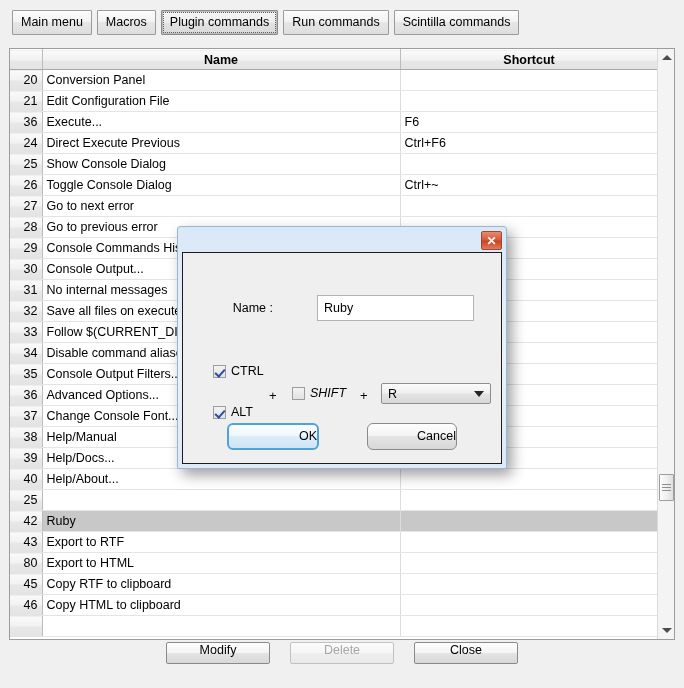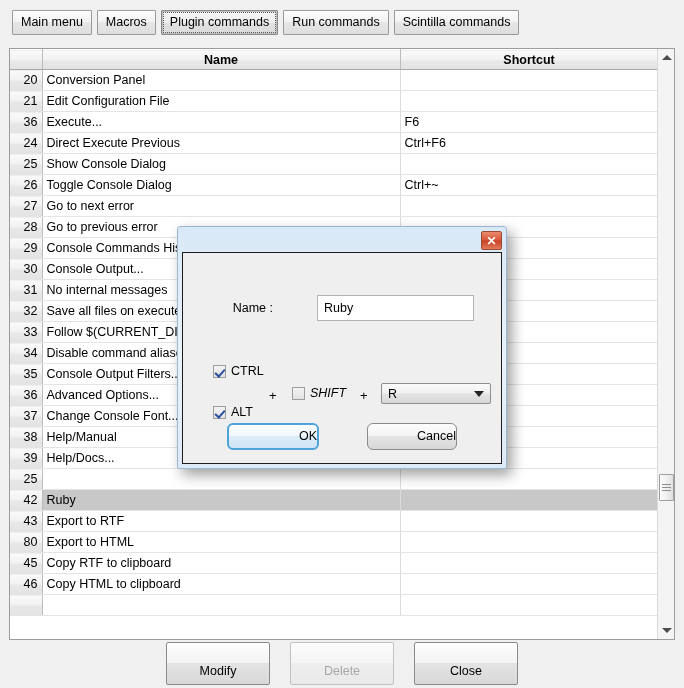--- a/index.html
+++ b/index.html
@@ -147,21 +147,21 @@
   .btnrow {
     position: absolute;
     left: 0; top: 642px;
     width: 684px;
     display: flex;
     justify-content: center;
     gap: 20px;
   }
   .btn {
     min-width: 78px;
-    padding: 22px 12px 6px 12px;
+    padding: 1px 12px 6px 12px;
     font-size: 12.5px;
     line-height: 13px;
     text-align: center;
     border: 1px solid #8a8a8a;
     border-radius: 2px;
     background: linear-gradient(to bottom, #fdfdfd 0%, #f4f4f4 48%, #e4e4e4 50%, #d8d8d8 100%);
     color: #000;
     cursor: default;
   }
   .btn.disabled {
@@ -425,20 +425,25 @@
           <td></td>
         </tr>
         <tr>
           <td class="num">38</td>
           <td>Help/Manual</td>
           <td></td>
         </tr>
         <tr>
           <td class="num">39</td>
           <td>Help/Docs...</td>
+          <td></td>
+        </tr>
+        <tr>
+          <td class="num">40</td>
+          <td>Help/About...</td>
           <td></td>
         </tr>
         <tr>
           <td class="num">25</td>
           <td></td>
           <td></td>
         </tr>
         <tr class="selected">
           <td class="num">42</td>
           <td>Ruby</td>

